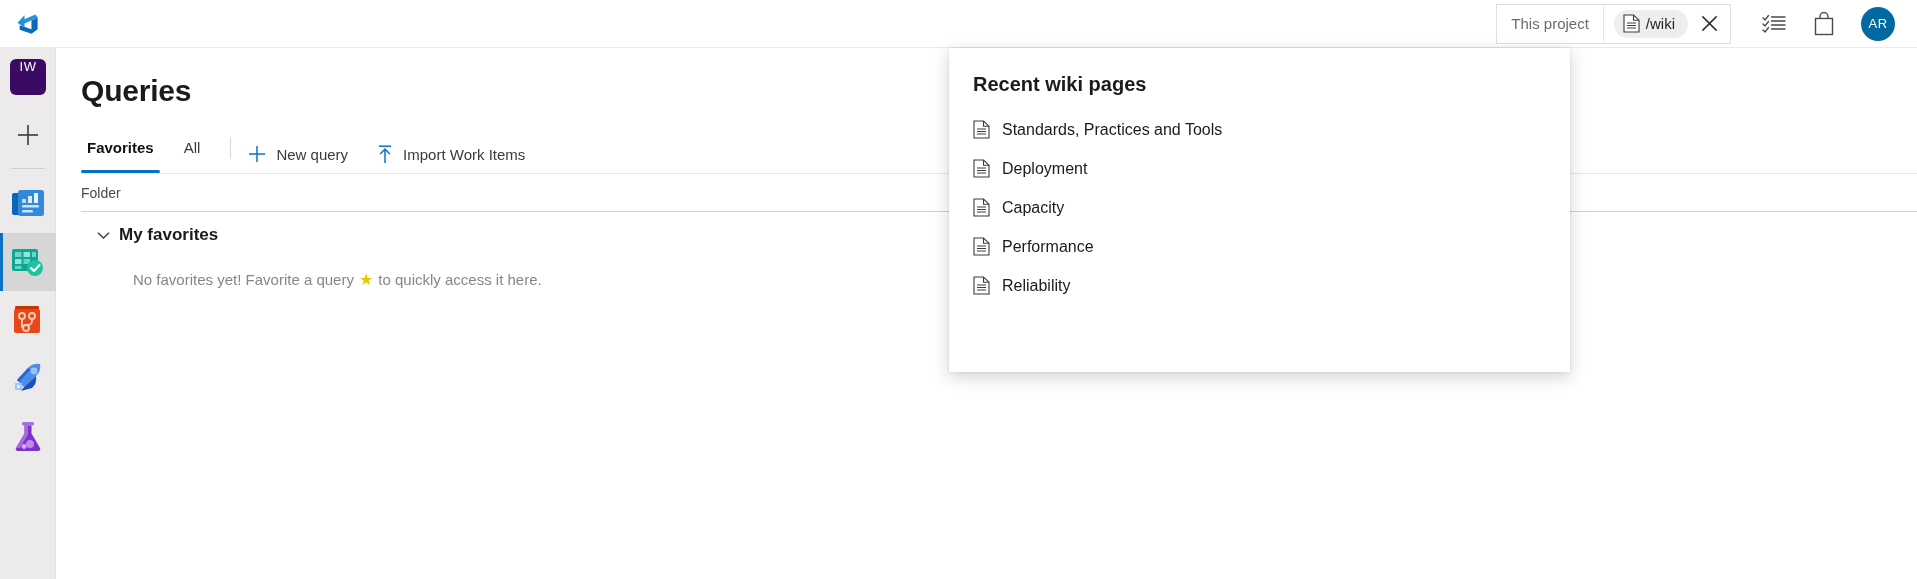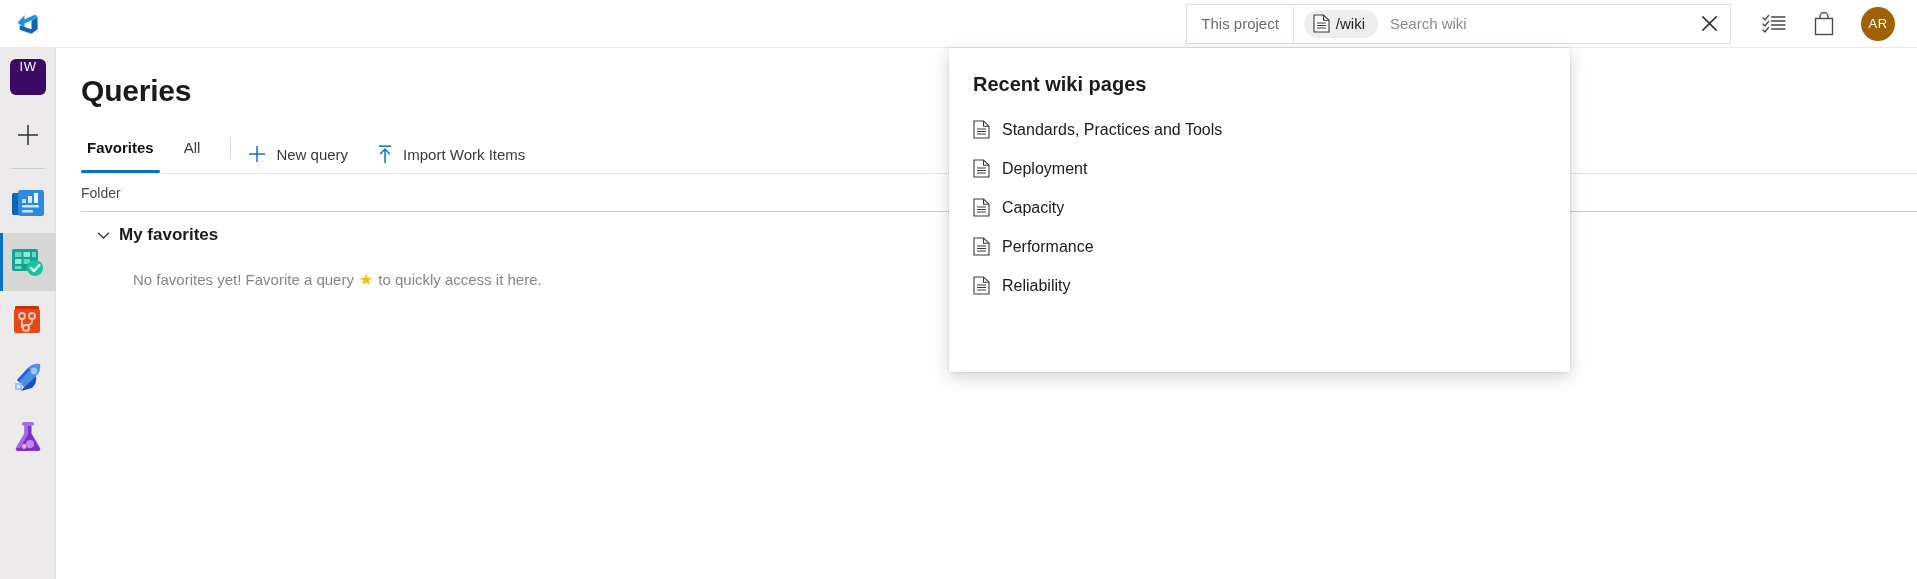--- a/index.html
+++ b/index.html
@@ -67,21 +67,21 @@
   }
 
   .topbar-icons { display: flex; align-items: center; gap: 4px; padding-right: 16px; }
   .tb-icon {
     width: 46px; height: 46px;
     display: flex; align-items: center; justify-content: center;
     cursor: pointer;
   }
   .avatar {
     width: 34px; height: 34px; border-radius: 50%;
-    background: #a16207;
+    background: #0369a1;
     color: #fff; font-size: 13px; letter-spacing: .5px;
     display: flex; align-items: center; justify-content: center;
     margin-left: 10px; margin-right: 6px;
     cursor: pointer;
   }
 
   
   .rail {
     position: absolute; top: 48px; left: 0;
     width: 56px; height: 531px;
@@ -216,21 +216,20 @@
             <path d="M1 1 h9.5 L16 6.2 V18 H1 Z" fill="#fff" stroke="#3b3b3b" stroke-width="1.1"></path>
             <path d="M10.5 1 V6.2 H16" fill="none" stroke="#3b3b3b" stroke-width="1.1"></path>
             <g stroke="#3b3b3b" stroke-width="1">
               <line x1="4" y1="9" x2="13" y2="9"></line>
               <line x1="4" y1="11.5" x2="13" y2="11.5"></line>
               <line x1="4" y1="14" x2="13" y2="14"></line>
             </g>
           </svg>
           <span>/wiki</span>
         </div>
-        <input class="search-input" type="text" placeholder="Search wiki" style="">
         <div class="clear-btn">
           <svg width="19" height="19" viewBox="0 0 20 20">
             <line x1="2.5" y1="2.5" x2="17.5" y2="17.5" stroke="#2b2b2b" stroke-width="1.5"></line>
             <line x1="17.5" y1="2.5" x2="2.5" y2="17.5" stroke="#2b2b2b" stroke-width="1.5"></line>
           </svg>
         </div>
       </div>
     </div>
 
     <div class="topbar-icons">

